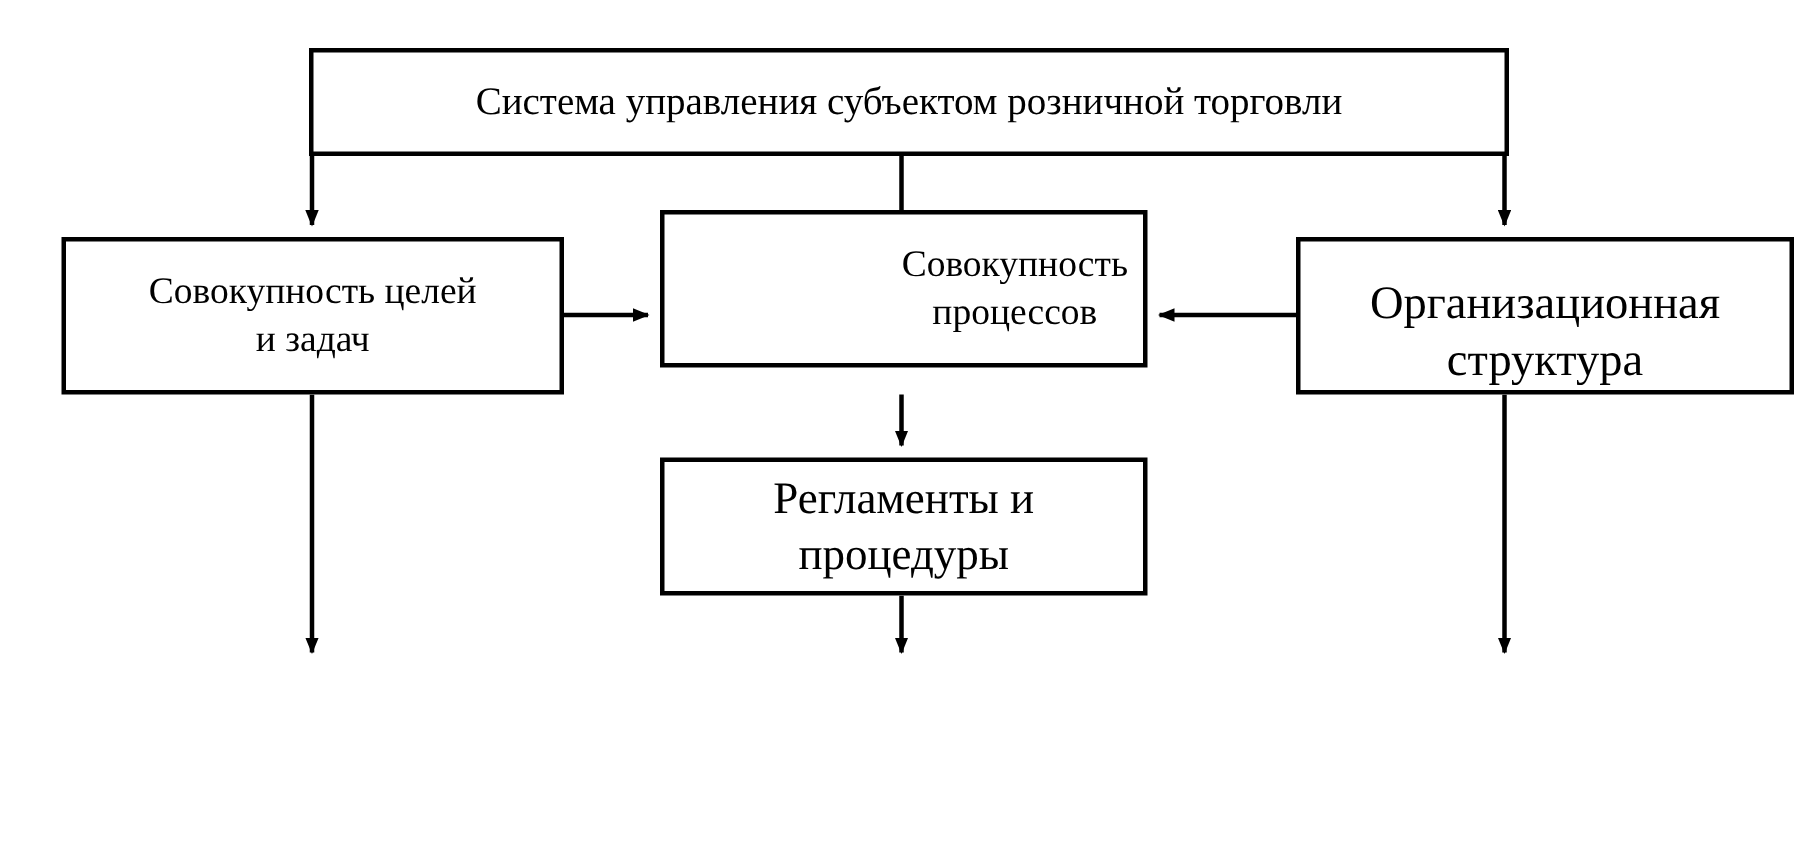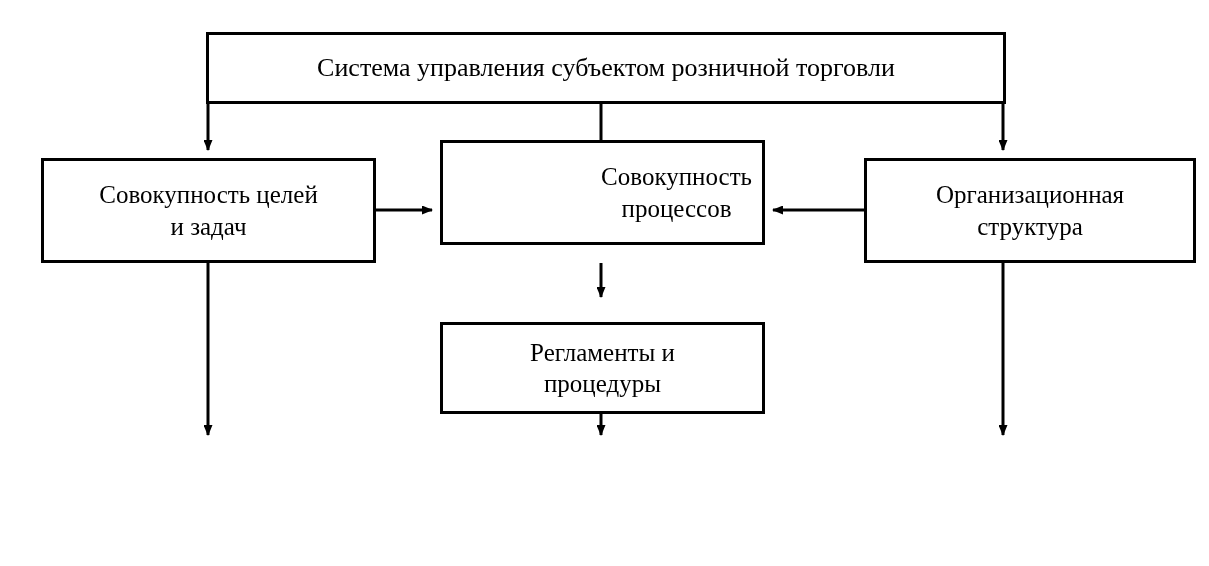--- a/index.html
+++ b/index.html
@@ -54,29 +54,29 @@
     width: 325px;
     height: 105px;
     font-size: 25px;
     justify-content: flex-end;
   }
   #node-orgstructure {
     left: 864px;
     top: 158px;
     width: 332px;
     height: 105px;
-    font-size: 25px;
+    font-size: 31px;
+    align-items: flex-end;
   }
   #node-regulations {
     left: 440px;
     top: 305px;
     width: 325px;
     height: 92px;
-    font-size: 25px;
-    margin-top: 17px;
+    font-size: 30px;
   }
   #node-metrics {
     left: 206px;
     top: 443px;
     width: 800px;
     height: 108px;
     font-size: 26px;
   }
   svg.connectors {
     position: absolute;

